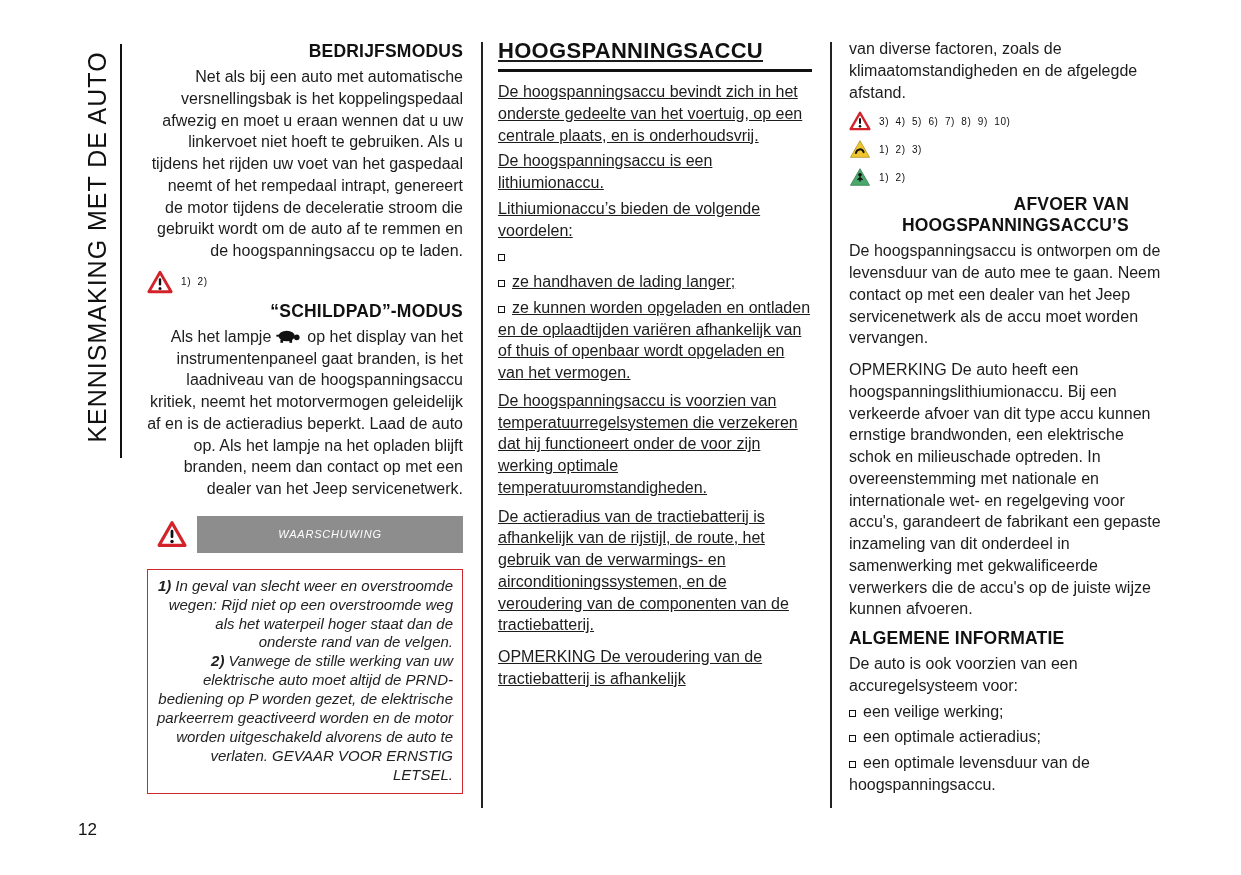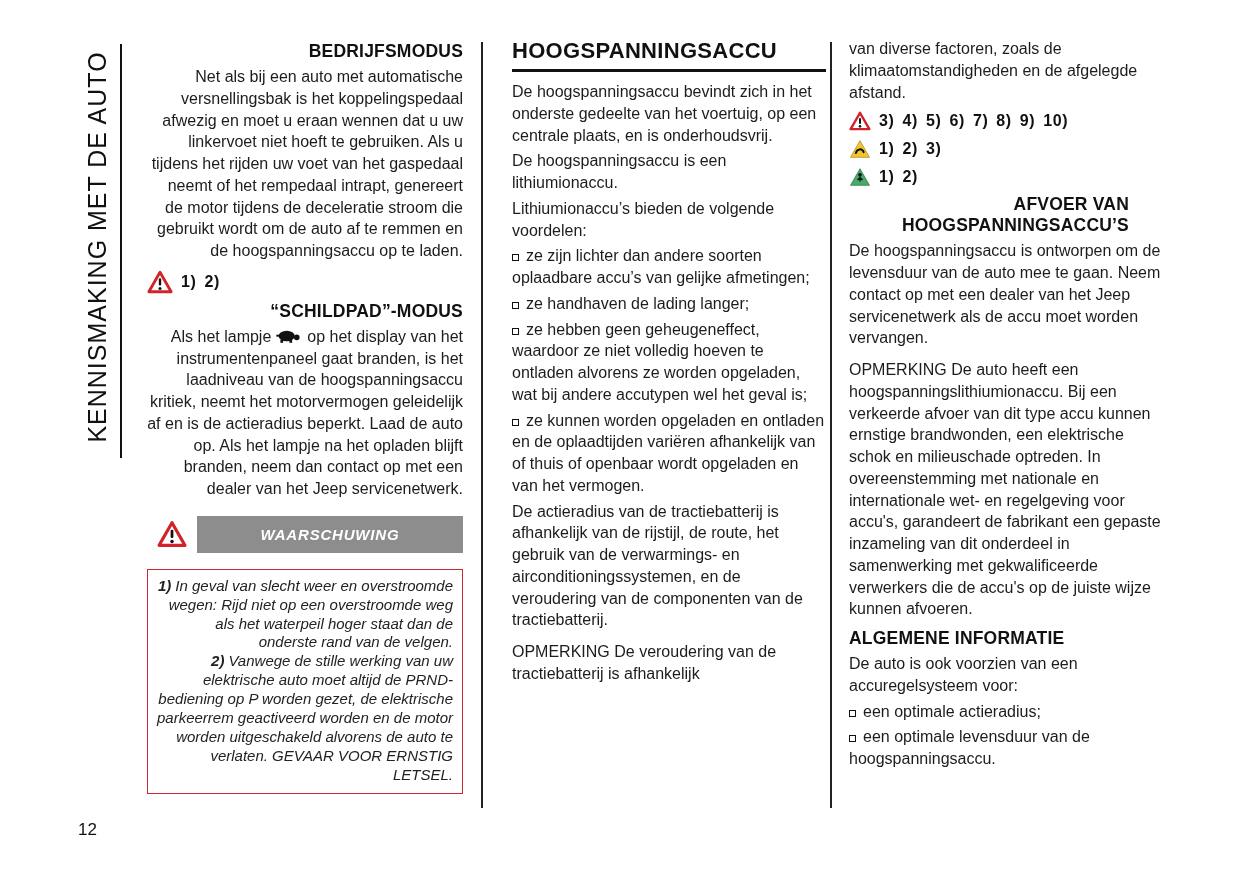--- a/index.html
+++ b/index.html
@@ -15,21 +15,21 @@
     position:absolute; left:97px; top:247px;
     transform:translate(-50%,-50%) rotate(-90deg);
     white-space:nowrap; font-size:25px; letter-spacing:1px; color:#111;
   }
   .sidebar-rule { position:absolute; left:120px; top:44px; width:2px; height:414px; background:#111; }
   .pagenum { position:absolute; left:78px; top:820px; font-size:17px; color:#111; }
 
   
   .col { position:absolute; top:38px; }
   .col1 { left:147px; width:316px;text-align:right; }
-  .col2 { left:512px; width:314px; }
+  .col2 { left:498px; width:314px;text-decoration:underline; }
   .col3 { left:849px; width:314px; }
   .vrule { position:absolute; top:42px; height:766px; width:1.5px; background:#222; }
   .vr1 { left:481px; }
   .vr2 { left:830px; }
 
   .body-text { font-size:16px; line-height:1.36; margin-bottom:7px; }
   .tight { margin-bottom:4px; }
   .subhead { font-size:17.5px; font-weight:bold; letter-spacing:0.2px; margin:3px 0 4px; color:#111; }
   .mainhead {
     font-size:22px; font-weight:bold; letter-spacing:0.3px; color:#111;
@@ -38,28 +38,28 @@
 
   
   .bullet { font-size:16px; line-height:1.36; margin-bottom:4px; }
   .sq {
     display:inline-block; width:7px; height:7px;
     border:1.6px solid #111; margin-right:7px;
   }
 
   
   .iconrow { display:flex; align-items:center; gap:8px; margin:8px 0 7px; }
-  .refs { font-size:16px; font-weight:bold; letter-spacing:0.6px; word-spacing:3px; color:#111; }
+  .refs { font-size:10px; font-weight:normal; letter-spacing:0.6px; word-spacing:3px; color:#111; }
 
   
   .warnbar { display:flex; align-items:stretch; height:37px; background:#8d8d8d; margin-top:16px; }
   .warnbar-iconbox { width:50px; background:#fff; display:flex; align-items:center; justify-content:center; }
   .warnbar-title {
     flex:1; display:flex; align-items:center; justify-content:center;
-    color:#fff; font-style:italic; font-weight:bold; font-size:15px; letter-spacing:0.8px;
+    color:#fff; font-style:italic; font-weight:normal; font-size:11px; letter-spacing:0.8px;
   }
 
   
   .redbox {
     border:1.6px solid #cf2630; margin-top:16px; padding:7px 9px 8px;
     font-style:italic; font-size:15px; line-height:1.26; color:#222;
   }
   .redbox p { margin:0; }
   .marker { font-weight:bold; margin-right:4px; }
 
@@ -118,25 +118,25 @@
       <p><span class="marker">2)</span><span>Vanwege de stille werking van uw elektrische auto moet altijd de PRND-bediening op P worden gezet, de elektrische parkeerrem geactiveerd worden en de motor worden uitgeschakeld alvorens de auto te verlaten. GEVAAR VOOR ERNSTIG LETSEL.</span></p>
     </div>
   </div>
 
   <div class="col col2">
     <div class="mainhead">HOOGSPANNINGSACCU</div>
     <p class="body-text tight">De hoogspanningsaccu bevindt zich in het onderste gedeelte van het voertuig, op een centrale plaats, en is onderhoudsvrij.</p>
     <p class="body-text tight">De hoogspanningsaccu is een lithiumionaccu.</p>
     <p class="body-text tight">Lithiumionaccu’s bieden de volgende voordelen:</p>
 
-    <div class="bullet"><span class="sq"></span><span>ze zijn lichter dan andere soorten oplaadbare accu’s van gelijke afmetingen;</span></div>
+    <div class="bullet"><span class="sq"></span></div>
     <div class="bullet"><span class="sq"></span><span>ze handhaven de lading langer;</span></div>
-    <div class="bullet"><span class="sq"></span><span>ze hebben geen geheugeneffect, waardoor ze niet volledig hoeven te ontladen alvorens ze worden opgeladen, wat bij andere accutypen wel het geval is;</span></div>
     <div class="bullet"><span class="sq"></span><span>ze kunnen worden opgeladen en ontladen en de oplaadtijden variëren afhankelijk van of thuis of openbaar wordt opgeladen en van het vermogen.</span></div>
 
+    <p class="body-text" style="margin-top:6px;">De hoogspanningsaccu is voorzien van temperatuurregelsystemen die verzekeren dat hij functioneert onder de voor zijn werking optimale temperatuuromstandigheden.</p>
     <p class="body-text">De actieradius van de tractiebatterij is afhankelijk van de rijstijl, de route, het gebruik van de verwarmings- en airconditioningssystemen, en de veroudering van de componenten van de tractiebatterij.</p>
     <p class="body-text" style="margin-top:10px;">OPMERKING De veroudering van de tractiebatterij is afhankelijk</p>
   </div>
 
   <div class="col col3">
     <p class="body-text">van diverse factoren, zoals de klimaatomstandigheden en de afgelegde afstand.</p>
 
     <div class="iconrow">
       <svg width="22" height="20" viewBox="0 0 24 22">
         <path d="M12 2 L22.3 20 H1.7 Z" fill="#fff" stroke="#d2232a" stroke-width="2.6" stroke-linejoin="round"></path>
@@ -161,17 +161,18 @@
       <span class="refs">1) 2)</span>
     </div>
 
     <div class="subhead head-narrow" style="margin-top:7px;text-align:right;">AFVOER VAN HOOGSPANNINGSACCU’S</div>
     <p class="body-text">De hoogspanningsaccu is ontworpen om de levensduur van de auto mee te gaan. Neem contact op met een dealer van het Jeep servicenetwerk als de accu moet worden vervangen.</p>
     <p class="body-text" style="margin-top:10px;">OPMERKING De auto heeft een hoogspanningslithiumionaccu. Bij een verkeerde afvoer van dit type accu kunnen ernstige brandwonden, een elektrische schok en milieuschade optreden. In overeenstemming met nationale en internationale wet- en regelgeving voor accu's, garandeert de fabrikant een gepaste inzameling van dit onderdeel in samenwerking met gekwalificeerde verwerkers die de accu's op de juiste wijze kunnen afvoeren.</p>
 
     <div class="subhead" style="margin-top:8px;">ALGEMENE INFORMATIE</div>
     <p class="body-text tight">De auto is ook voorzien van een accuregelsysteem voor:</p>
 
+    <div class="bullet"><span class="sq"></span><span>een veilige werking;</span></div>
     <div class="bullet"><span class="sq"></span><span>een optimale actieradius;</span></div>
     <div class="bullet"><span class="sq"></span><span>een optimale levensduur van de hoogspanningsaccu.</span></div>
   </div>
 
 </div>
 
 </body></html>

